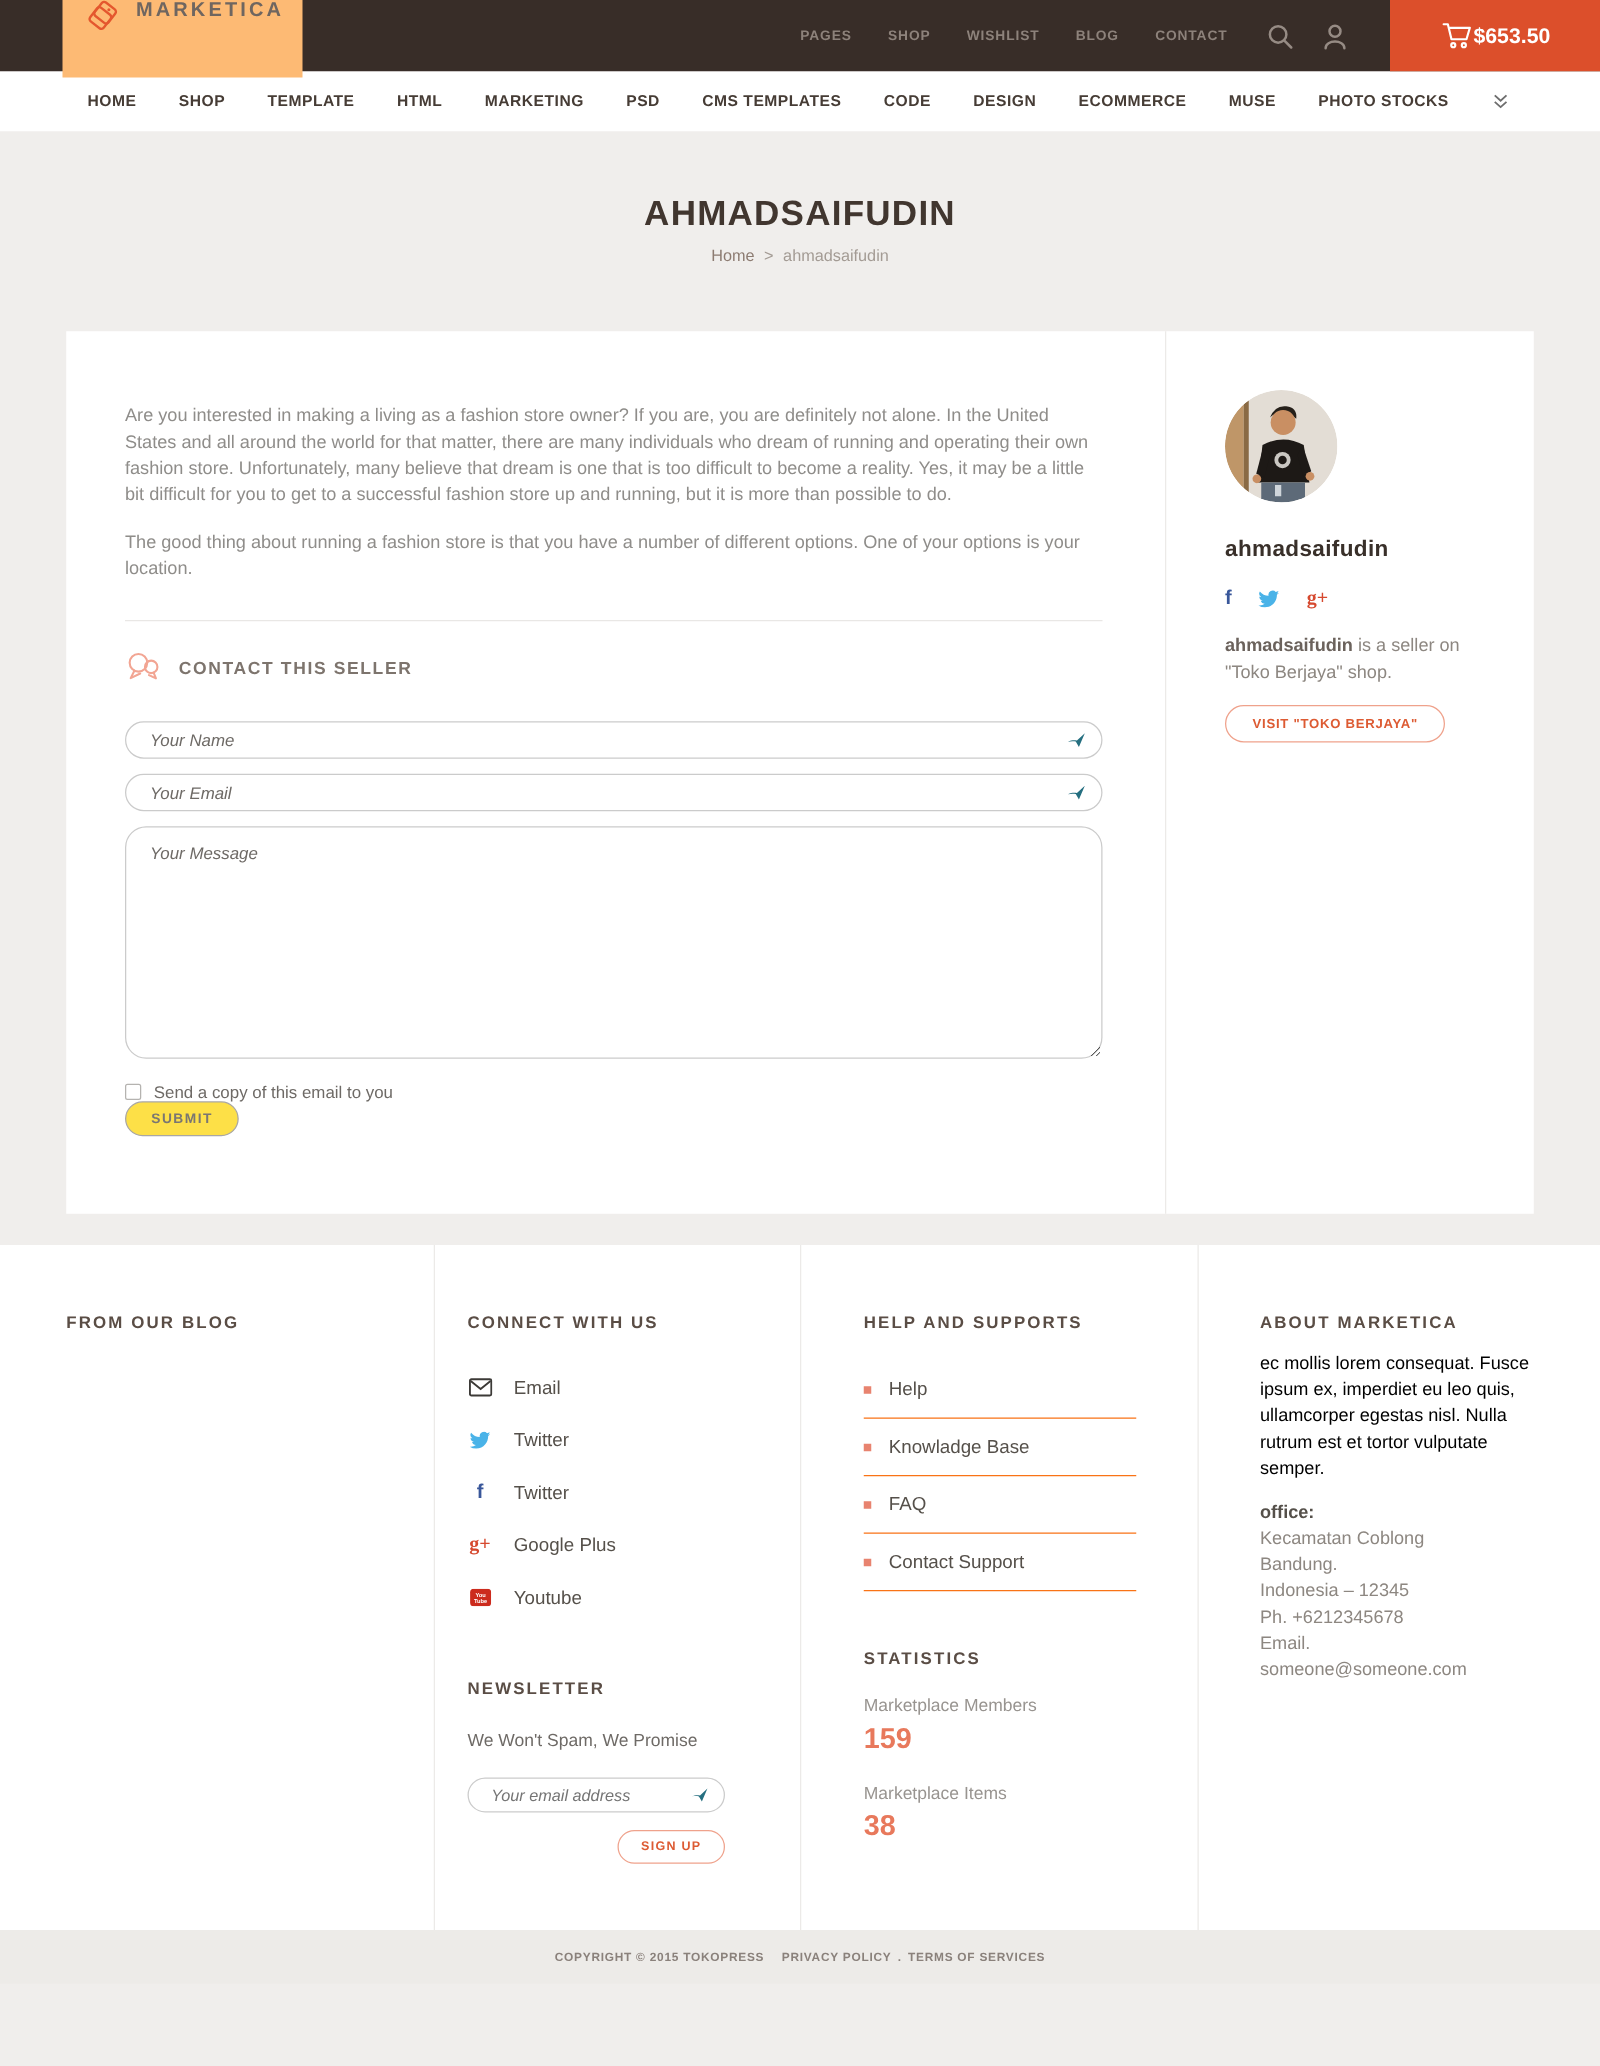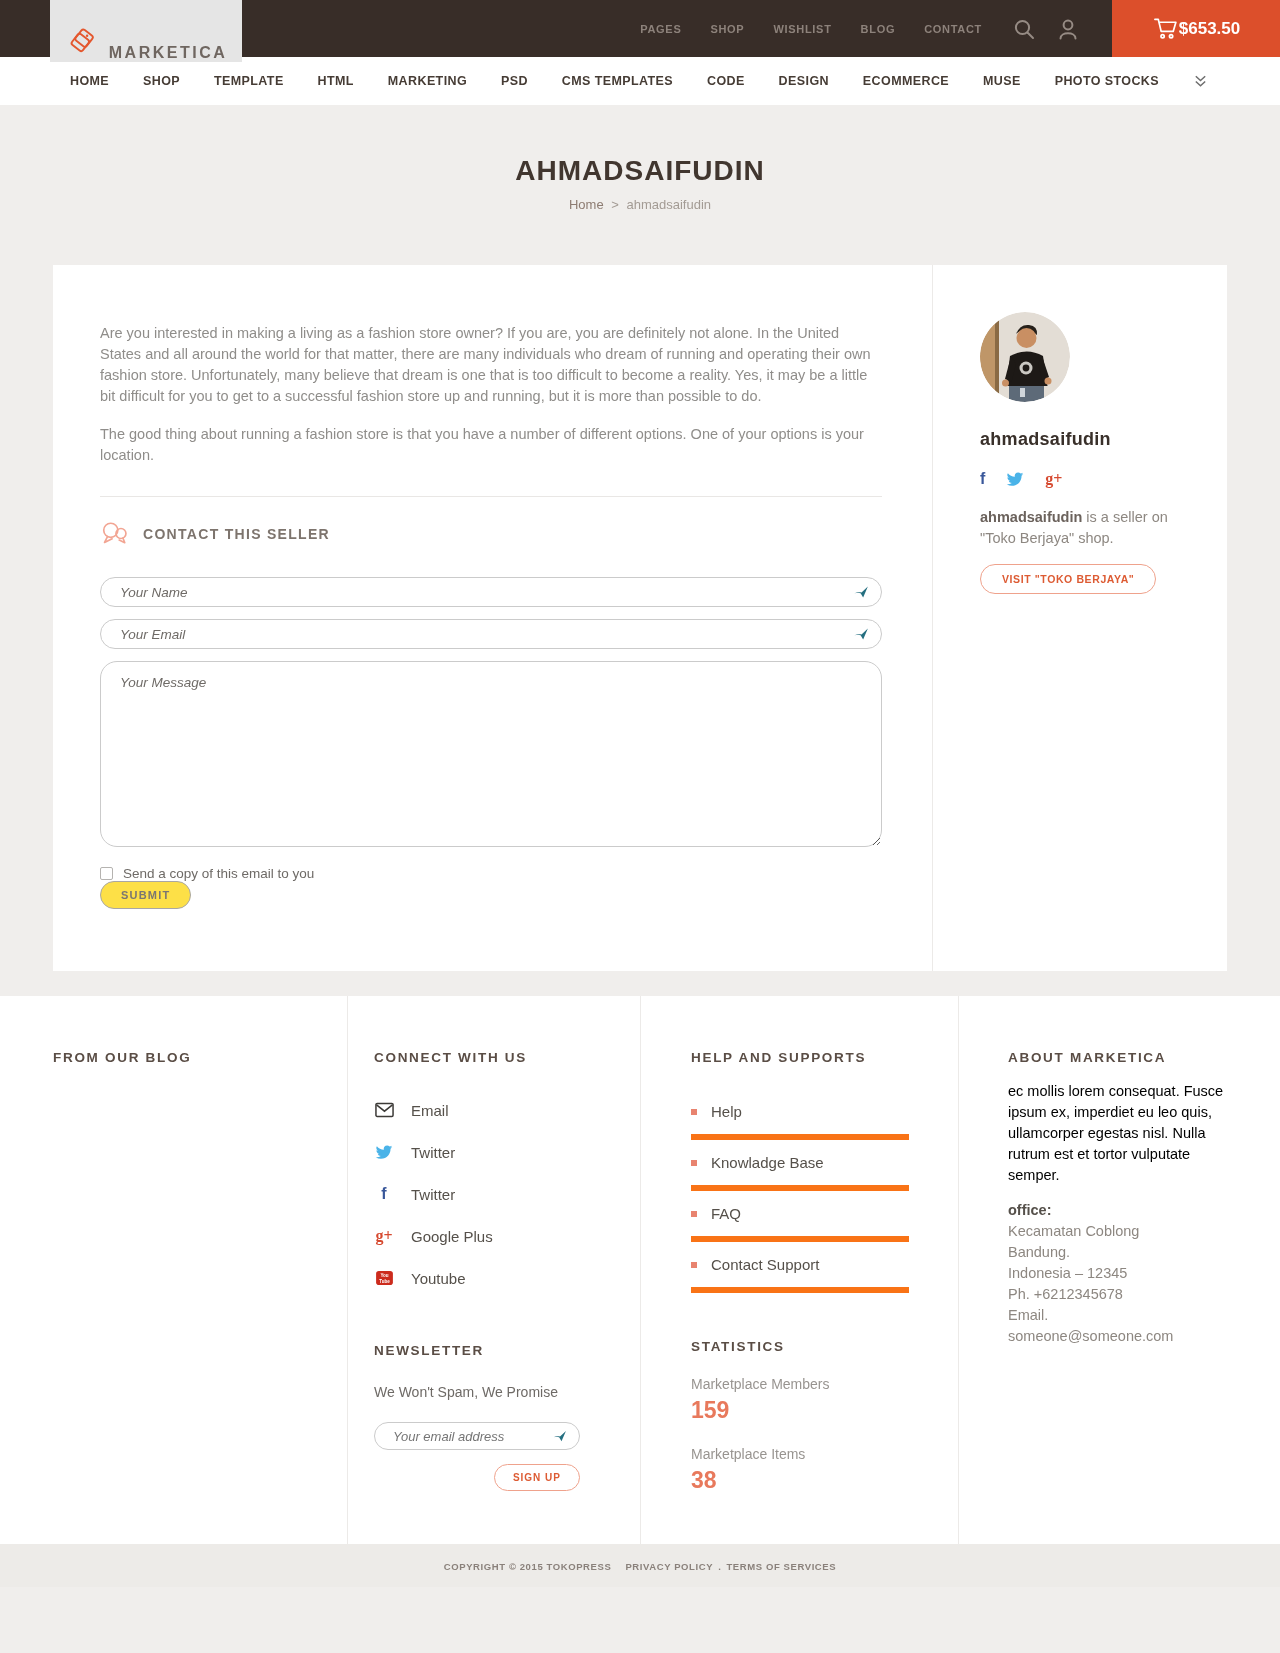--- a/index.html
+++ b/index.html
@@ -6,22 +6,22 @@
   html,body { background:#f0eeec; }
   body {
     width:1280px; min-height:1653px; margin:0 auto;
     font-family:"Liberation Sans", sans-serif;
     -webkit-font-smoothing:antialiased;
   }
   a { text-decoration:none; cursor:pointer; }
 
   
   .topbar { height:57px; background:#382d28; display:flex; align-items:center; position:relative; }
-  .logo-box { position:absolute; left:50px; top:0; width:192px; height:62px; background:#e5e5e5;
-    display:flex; align-items:flex-end; justify-content:center; gap:10px; z-index:5; }
+  .logo-box { position:absolute; left:50px; top:0; width:192px; height:62px; background:#fdba74;
+    display:flex; align-items:flex-start; justify-content:center; gap:10px; z-index:5; }
   .brand { font-size:16px; font-weight:bold; letter-spacing:2.5px; color:#6f6660; }
   .topnav { margin-left:auto; display:flex; gap:29px; align-items:center; }
   .topnav a { font-size:11px; font-weight:bold; color:#8d827b; letter-spacing:0.7px; }
   .topbar-icons { display:flex; gap:20px; margin-left:30px; align-items:center; }
   .topbar-icons span { display:flex; cursor:pointer; }
   .cart { margin-left:32px; width:168px; height:57px; background:#dc4f2b; display:flex;
     align-items:center; justify-content:center; color:#fff; font-size:17px; font-weight:bold; cursor:pointer; }
 
   
   .mainnav { height:48px; background:#fff; display:flex; align-items:center;
@@ -100,21 +100,21 @@
   .nl-field { position:relative; width:206px; margin-top:22px; }
   .nl-field input { width:100%; height:28px; border:1.5px solid #cbcbcb; border-radius:15px;
     padding:0 36px 0 18px; font-size:13px; font-style:italic; color:#555; outline:none;
     font-family:"Liberation Sans", sans-serif; background:#fff; }
   .signup-wrap { width:206px; display:flex; justify-content:flex-end; }
   .signup-btn { margin-top:14px; border:1.5px solid #efa28c; color:#dd5b33; background:#fff;
     border-radius:14px; font-size:10px; font-weight:bold; letter-spacing:1px; padding:7px 18px; cursor:pointer;
     font-family:"Liberation Sans", sans-serif; }
 
   .help-list { margin-top:24px; width:218px; }
-  .help-item { display:flex; align-items:center; gap:14px; padding:14px 0; border-bottom:6px solid #f97316;
+  .help-item { display:flex; align-items:center; gap:14px; padding:14px 0; border-bottom:1px solid #f97316;
     font-size:15px; color:#55504a; cursor:pointer; }
   .bullet { width:6px; height:6px; background:#e8836f; flex:none; }
 
   .stats-head { margin-top:46px; }
   .stat-label { font-size:14px; color:#989490; margin-top:22px; }
   .stat-value { font-size:23px; font-weight:bold; color:#e8795c; margin-top:5px; }
 
   .about-text { margin-top:16px; font-size:14.5px; line-height:21px; color:#000000; width:218px; }
   .office-label { margin-top:14px; font-weight:bold; color:#55504a; font-size:14.5px; line-height:21px; }
   .addr-line { font-size:14.5px; line-height:21px; color:#8d8781; }

